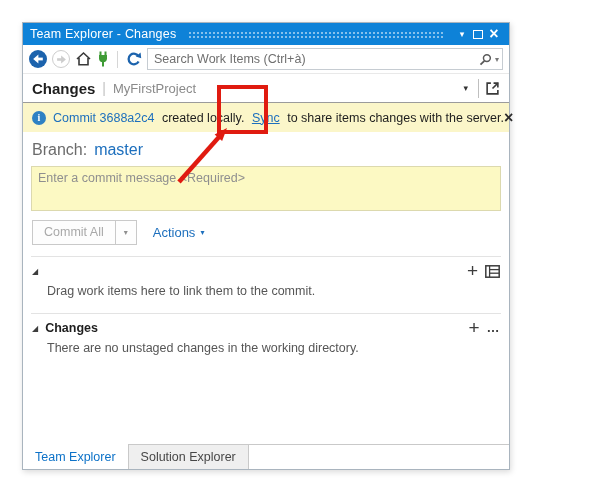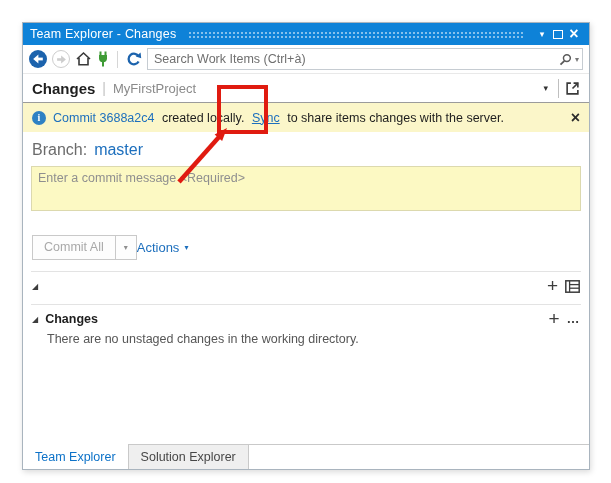--- a/index.html
+++ b/index.html
@@ -1,19 +1,19 @@
 <!DOCTYPE html>
 <html><head>
 <meta charset="utf-8">
 <style>
   * { margin:0; padding:0; box-sizing:border-box; }
   html,body { width:611px; height:483px; background:#ffffff; overflow:hidden;
               font-family:"Liberation Sans","DejaVu Sans",sans-serif; }
 
-  .window { position:absolute; left:22px; top:22px; width:568px; height:448px;
+  .window { position:absolute; left:22px; top:22px; width:488px; height:448px;
             background:#fff; border:1px solid #a9b4be; display:flex; flex-direction:column;
             box-shadow:1px 2px 6px rgba(0,0,0,.15); }
 
   
   .titlebar { height:22px; background:#0e82d8; display:flex; align-items:center;
               padding:0 7px; color:#fff; flex:none; }
   .titlebar .title { font-size:12.5px; letter-spacing:.2px; white-space:nowrap; }
   .drag-dots { flex:1; height:9px; margin:3px 10px 0 12px;
                background-image:radial-gradient(circle, rgba(255,255,255,.5) 1px, transparent 1.3px);
                background-size:4px 4px; }
@@ -63,21 +63,21 @@
 
   
   .content { flex:1; display:flex; flex-direction:column; padding:6px 8px 0 8px; overflow:hidden; }
   .branchrow { display:flex; align-items:center; font-size:16px; margin:3px 0 7px 1px; }
   .branchrow .blabel { color:#6b6b6b; margin-right:7px; }
   .commitbox { width:100%; height:45px; background:#fcf9c3; border:1px solid #dcd9ae;
                resize:none; font-family:inherit; font-size:12.5px; color:#666;
                padding:4px 6px; outline:none; }
   .commitbox::placeholder { color:#8f8f8f; opacity:1; }
 
-  .actionsrow { display:flex; align-items:center; margin:24px 0 2px 1px; }
+  .actionsrow { display:flex; align-items:center; margin:9px 0 2px 1px; gap:16px; }
   .splitbtn { display:inline-flex; border:1px solid #c9c9c9; background:#fdfdfd; height:25px; }
   .splitbtn .mainpart { padding:4px 11px; font-size:12.5px; color:#a9a9a9; }
   .splitbtn .caretpart { border-left:1px solid #c9c9c9; width:21px; display:flex;
                          align-items:center; justify-content:center; font-size:8px; color:#8f8f8f; }
   .actionslink { display:flex; align-items:center; gap:5px; font-size:13px; color:#1d6fbd; }
   .actionslink .caret { font-size:8px; }
 
   .divider { border-top:1px solid #e3e3e3; margin-top:9px; }
   .sect-head { display:flex; align-items:center; padding:7px 1px 2px 1px; }
   .sect-glyph { font-size:8px; color:#3d3d3d; margin-right:7px; }
@@ -211,20 +211,21 @@
       <span class="sect-icons">
         <span class="plus">+</span>
         <svg width="15" height="13" viewBox="0 0 15 13">
           <rect x="0.8" y="0.8" width="13.4" height="11.4" fill="none" stroke="#3d3d3d" stroke-width="1.5"></rect>
           <line x1="4.6" y1="1" x2="4.6" y2="12" stroke="#3d3d3d" stroke-width="1.3"></line>
           <line x1="4.6" y1="4.6" x2="14" y2="4.6" stroke="#3d3d3d" stroke-width="1.3"></line>
           <line x1="4.6" y1="8.2" x2="14" y2="8.2" stroke="#3d3d3d" stroke-width="1.3"></line>
         </svg>
       </span>
     </div>
+    <div class="sect-desc">Drag work items here to link them to the commit.</div>
 
     <div class="divider"></div>
 
     <div class="sect-head">
       <span class="sect-glyph">◢</span>
       <span class="sect-title">Changes</span>
       <span class="sect-icons">
         <span class="plus">+</span>
         <span class="dots3">…</span>
       </span>

